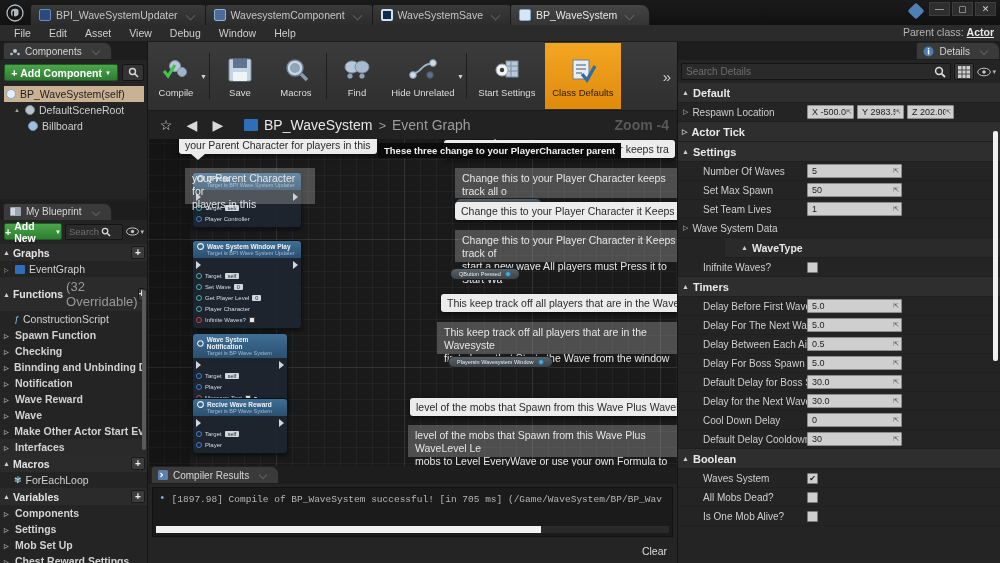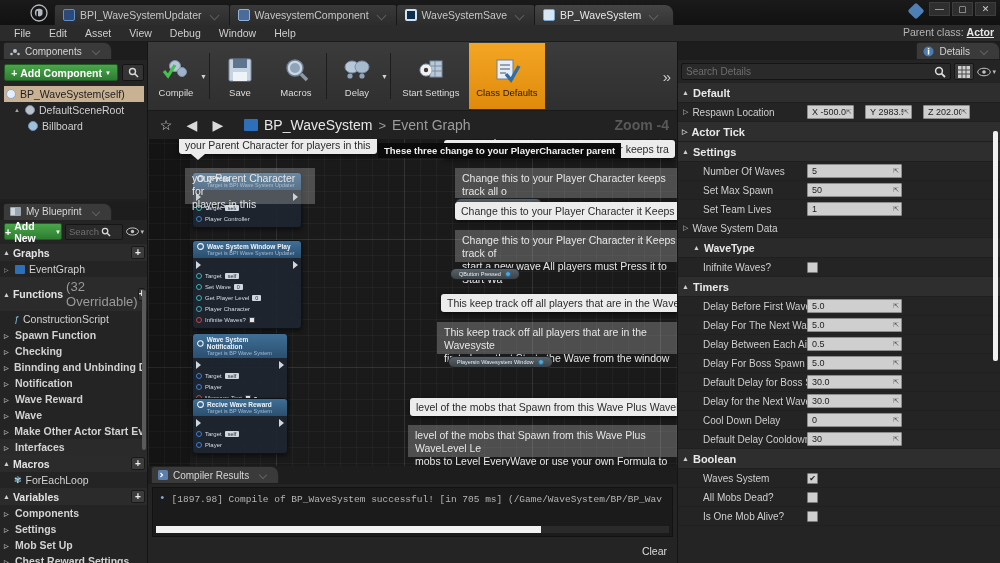--- a/index.html
+++ b/index.html
@@ -8,21 +8,21 @@
     background: #1c1c1c;
     font-family: "Liberation Sans", sans-serif;
     color: #c8c8c8;
     overflow: hidden;
   }
   .app { position: relative; width: 1000px; height: 563px; background: #242424; }
 
   
   .titlebar {
     position: absolute; left:0; top:0; width:1000px; height:25px;
-    background: linear-gradient(#1a1a1a, #111); display:flex; align-items:flex-end;padding-left:24px;
+    background: linear-gradient(#1a1a1a, #111); display:flex; align-items:flex-end;
   }
   .ue-logo { width:30px; height:25px; display:flex; align-items:center; justify-content:center; }
   .ue-logo svg { opacity:.85; }
   .tabstrip { display:flex; align-items:flex-end; height:25px; flex:1; }
   .tab {
     height:21px; display:flex; align-items:center; gap:5px;
     padding:0 16px 0 8px; margin-right:-6px;
     background: linear-gradient(#3a3a3a,#2c2c2c);
     border-top-left-radius:3px; border-top-right-radius:9px;
     border:1px solid #181818; border-bottom:none;
@@ -191,28 +191,28 @@
   .details { position:absolute; right:0; top:42px; width:323px; bottom:0; background:#242424; }
   .det-head { height:18px; background:#1d1d1d; padding-left:3px;text-align:right; }
   .det-search { display:flex; align-items:center; gap:3px; padding:3px 4px; }
   .det-searchbox { flex:1; height:17px; background:#2a2a2a; border:1px solid #141414; border-radius:2px;
      display:flex; align-items:center; justify-content:space-between; padding:0 4px; font-size:10px; color:#6d6d6d; }
   .grid-btn { width:20px; height:17px; background:#3a3a3a; border:1px solid #161616; border-radius:2px;
      display:flex; align-items:center; justify-content:center; }
   .det-list { position:absolute; left:0; right:0; top:41px; bottom:0; overflow:hidden; }
   .cat-row { display:flex; align-items:center; gap:4px; height:20px; padding-left:5px;
      background:#2e2e2e; border-bottom:1px solid #1f1f1f; font-size:11px; font-weight:bold; color:#e8e8e8; }
-  .cat-row.sub { background:#2a2a2a; padding-left:16px; font-size:10.5px; }
+  .cat-row.sub { background:#2a2a2a; padding-left:16px; font-size:10.5px;margin-left:48px; }
   .tri { font-size:7px; color:#cfcfcf; }
   .prop-row { display:flex; align-items:center; height:19px; border-bottom:1px solid #202020; }
   .prop-lbl { width:130px; flex:none; font-size:10px; color:#cfcfcf; padding-left:18px;
      white-space:nowrap; overflow:hidden; }
   .prop-lbl.ind { padding-left:26px; }
   .prop-lbl.arrowed { padding-left:6px; display:flex; align-items:center; gap:4px; }
-  .prop-val { flex:1; display:flex; align-items:center; gap:11px; padding-right:8px; }
+  .prop-val { flex:1; display:flex; align-items:center; gap:3px; padding-right:8px; }
   .numbox { height:14px; background:#cfcfcf; border:1px solid #8d8d8d; border-radius:1px;
      display:flex; align-items:center; justify-content:space-between; padding:0 2px 0 4px;
      font-size:9px; color:#1d1d1d; min-width:0; }
   .numbox .spin { font-size:7px; color:#555; }
   .numbox.w3 { width:47px; }
   .numbox.w1 { width:95px; }
   .cb { width:11px; height:11px; background:#cfcfcf; border:1px solid #7c7c7c; border-radius:1px;
      display:flex; align-items:center; justify-content:center; font-size:8px; color:#1d1d1d; }
   .det-scroll { position:absolute; right:2px; top:48px; width:5px; height:230px; background:#f0f0f0; border-radius:2px; }
   .divider-v { position:absolute; left:147px; top:42px; bottom:0; width:1px; background:#141414; }
@@ -488,21 +488,32 @@
     <div class="tb-sep"></div>
     <div class="tb-item">
       <span class="tb-ico">
         <svg width="28" height="24" viewBox="0 0 28 24">
           <ellipse cx="9" cy="9" rx="7" ry="6" fill="#b6c7da" stroke="#7b8da3"></ellipse>
           <ellipse cx="19" cy="9" rx="7" ry="6" fill="#a8bace" stroke="#7b8da3"></ellipse>
           <circle cx="7" cy="18" r="2.6" fill="#8ea3ba"></circle>
           <circle cx="19" cy="18" r="2.6" fill="#8ea3ba"></circle>
         </svg>
       </span>
-      <span>Delay</span>
+      <span>Find</span>
+    </div>
+    <div class="tb-item wide">
+      <span class="tb-ico">
+        <svg width="30" height="24" viewBox="0 0 30 24">
+          <circle cx="5" cy="17" r="3.4" fill="#cfdbe8" stroke="#7b8da3"></circle>
+          <circle cx="25" cy="5" r="3.4" fill="#cfdbe8" stroke="#7b8da3"></circle>
+          <circle cx="22" cy="17" r="3.4" fill="#5f7186" stroke="#40505f"></circle>
+          <path d="M7 15 C13 14 14 6 22 6" stroke="#9fb1c4" stroke-width="1.8" fill="none"></path>
+        </svg>
+      </span>
+      <span>Hide Unrelated</span>
     </div>
     <div class="tb-caret">▼</div>
     <div class="tb-sep"></div>
     <div class="tb-item wide">
       <span class="tb-ico">
         <svg width="28" height="26" viewBox="0 0 28 26">
           <rect x="13" y="4" width="12" height="16" fill="#b9c8d8" stroke="#7b8da3"></rect>
           <line x1="13" y1="9" x2="25" y2="9" stroke="#7b8da3"></line>
             <line x1="13" y1="14" x2="25" y2="14" stroke="#7b8da3"></line>
           <line x1="18" y1="4" x2="18" y2="20" stroke="#7b8da3"></line>

